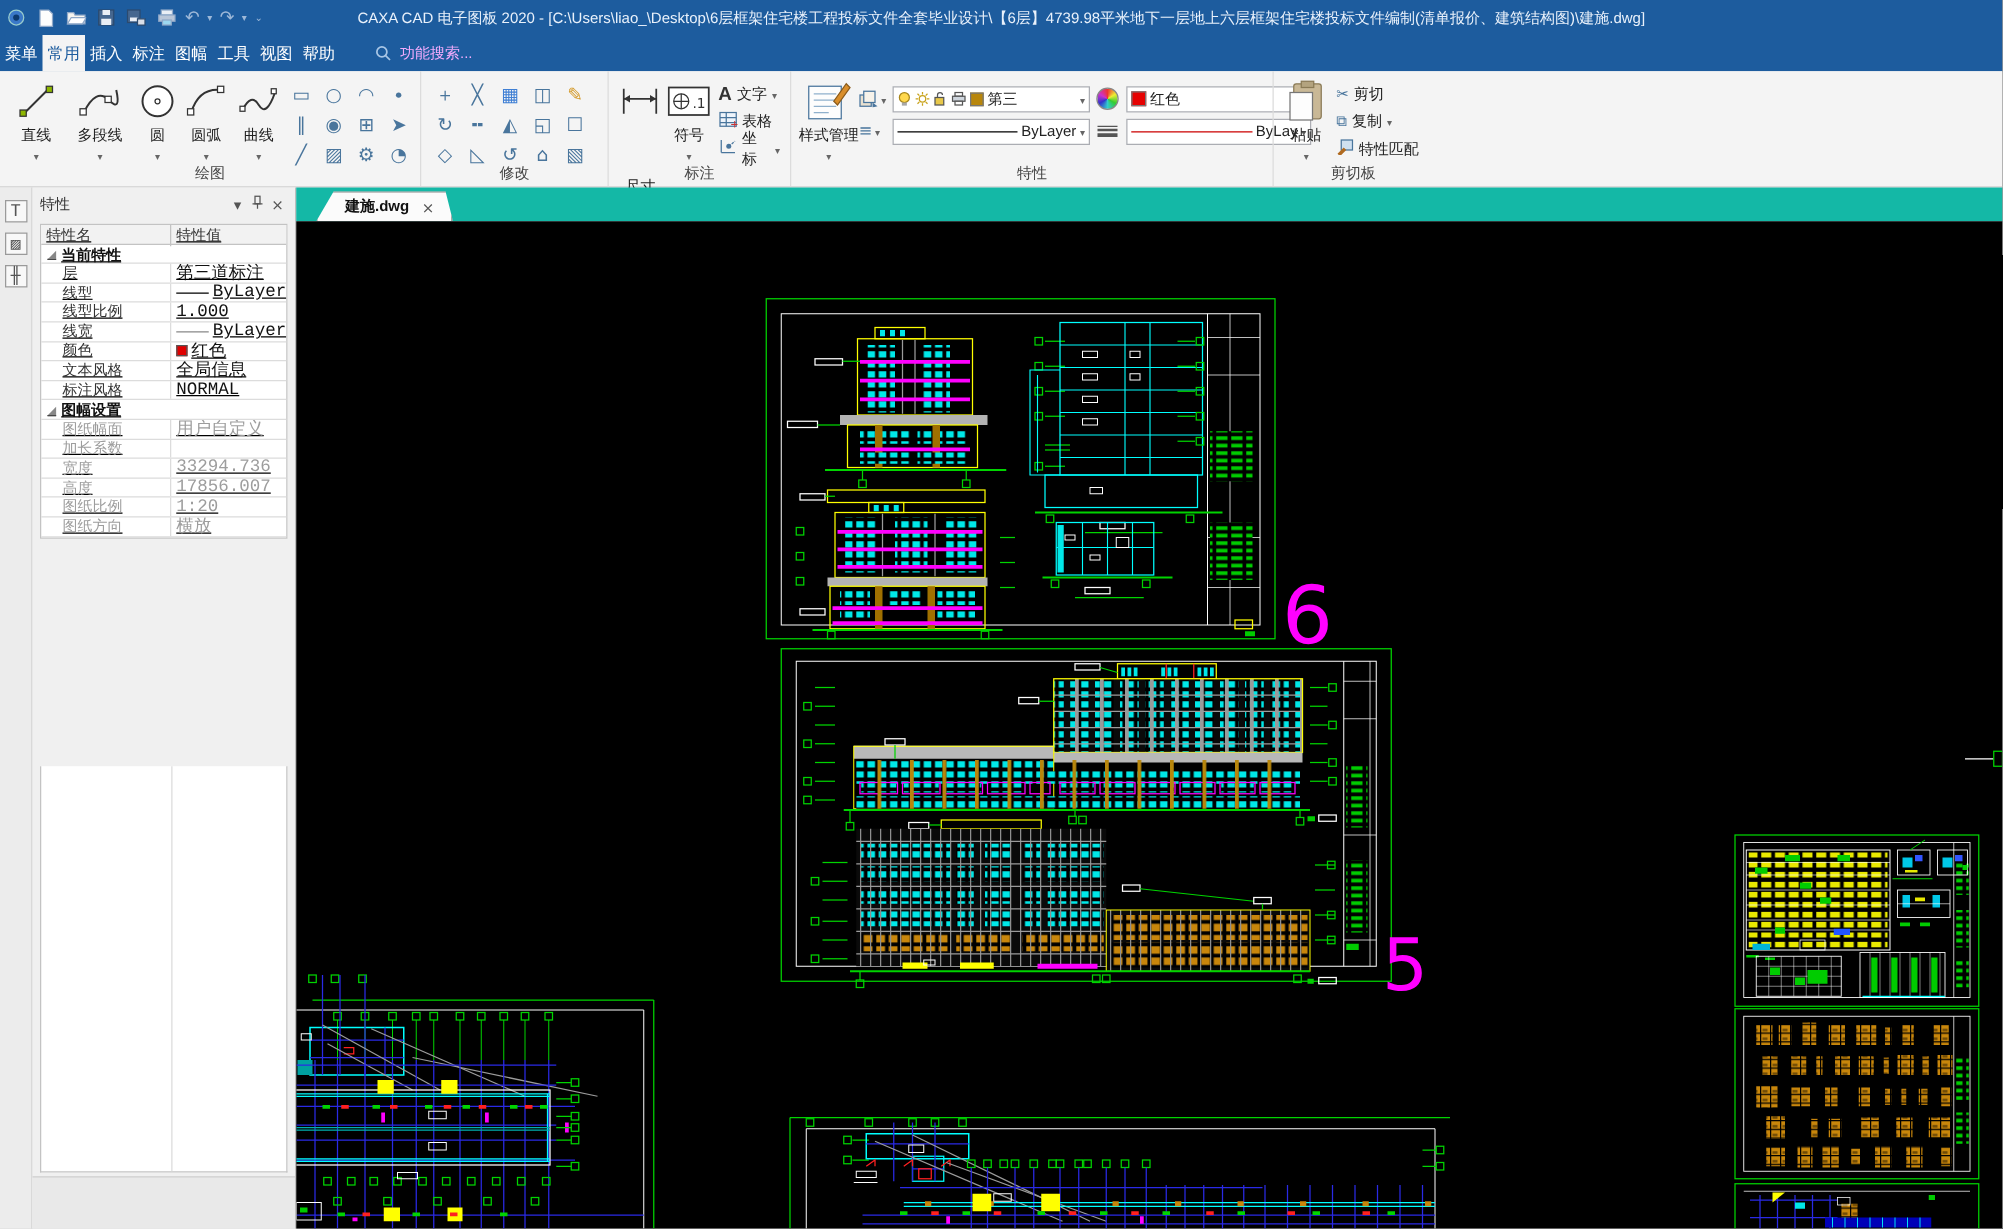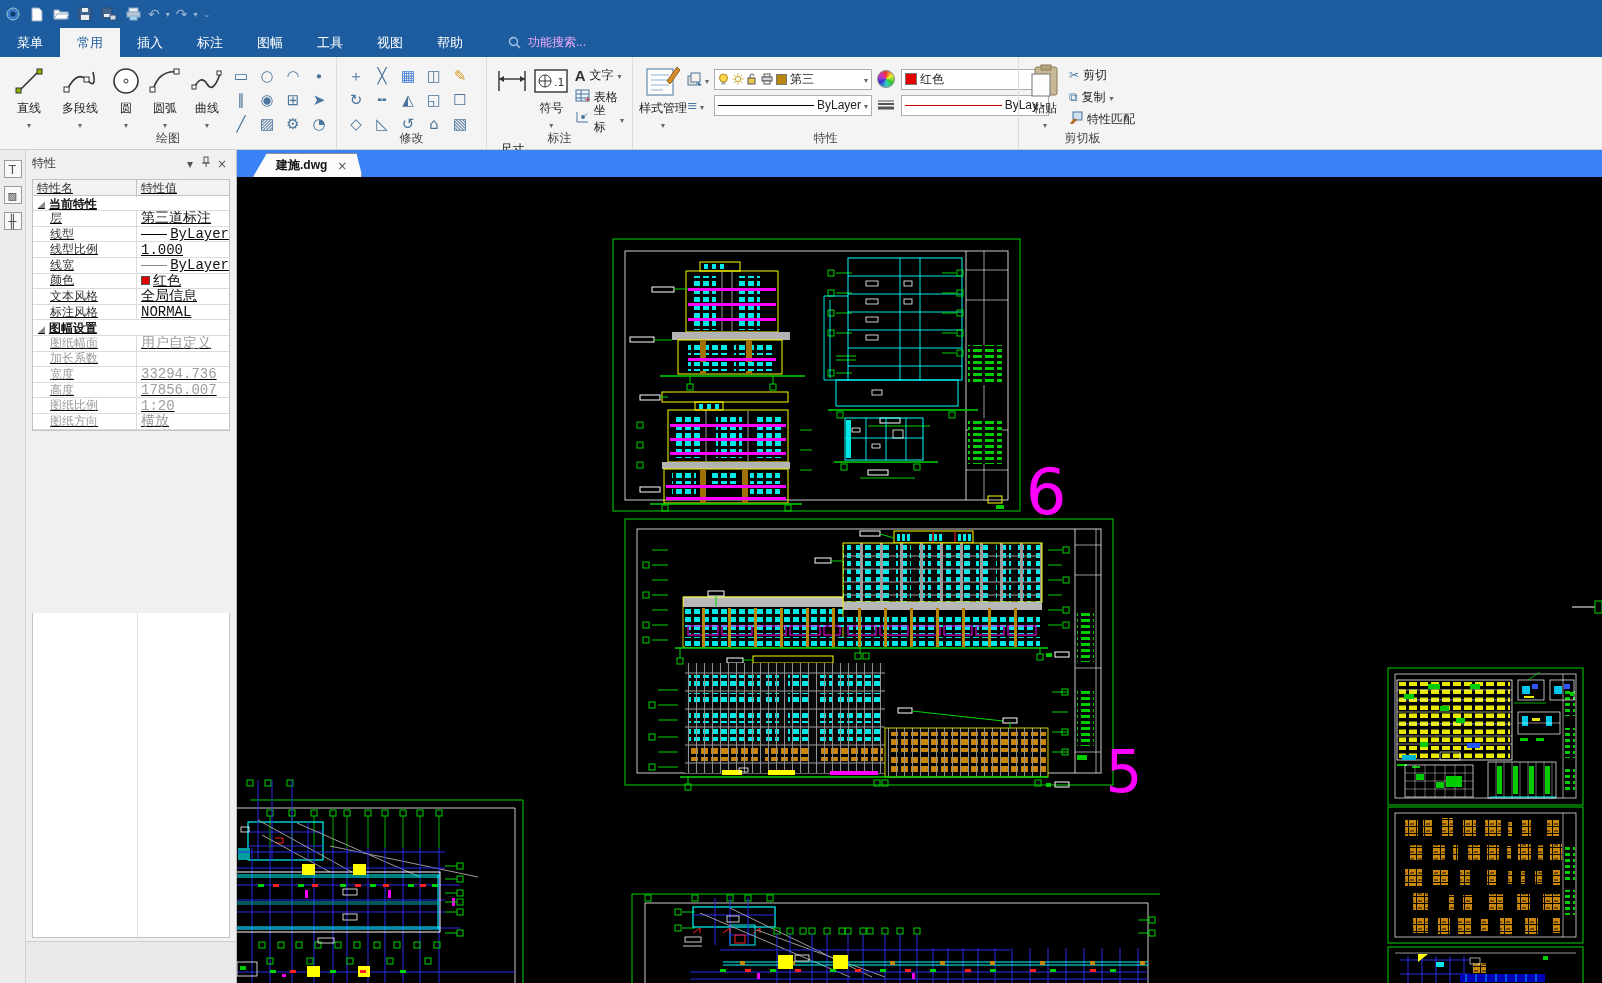--- a/index.html
+++ b/index.html
@@ -12,21 +12,21 @@
     background:#1d5c9e; display:flex; align-items:center; }
   .qat { display:flex; align-items:center; gap:6px; padding-left:4px; }
   .qat .qicon { width:18px; height:18px; display:flex; align-items:center; justify-content:center; }
   .qat .arrowglyph { color:#9db8d8; font-family:"DejaVu Sans",sans-serif; font-size:14px; line-height:1; }
   .qat .ddsmall { color:#9db8d8; font-size:8px; }
   .apptitle { position:absolute; left:0; right:0; text-align:center; color:#e9f1fb; font-size:12px; pointer-events:none; }
 
   
   .menubar { position:absolute; left:0; top:28px; width:1602px; height:29px;
     background:#1d5c9e; display:flex; align-items:stretch; }
-  .menutab { color:#ffffff; font-size:13px; padding:0 17px; display:flex; align-items:center; cursor:default; }
+  .menutab { color:#ffffff; font-size:13px; padding:0 4px; display:flex; align-items:center; cursor:default; }
   .menutab.active { background:#f4f4f4; color:#1d5c9e; }
   .searchbox { display:flex; align-items:center; gap:7px; margin-left:28px; color:#f0abfc; font-size:12px; }
 
   
   .ribbon { position:absolute; left:0; top:57px; width:1602px; height:93px;
     background:#f4f4f4; border-bottom:1px solid #cfcfcf; display:flex; }
   .rgroup { position:relative; height:100%; padding:3px 4px 16px 6px; display:flex; align-items:flex-start; }
   .rgroup + .rgroup { border-left:1px solid #dcdcdc; }
   .rlabel { position:absolute; left:0; right:0; bottom:2px; text-align:center; color:#444; font-size:12px; }
   .bigbtn { width:46px; display:flex; flex-direction:column; align-items:center; padding-top:2px; cursor:default; }
@@ -78,21 +78,21 @@
   .pp-row.disabled .pp-name, .pp-row.disabled .pp-val { color:#9d9d9d; }
   .vline { display:inline-block; width:52px; height:1px; background:#000; }
   .vline.thin { background:#888; }
   .cswatch { width:9px; height:9px; background:#e00000; border:1px solid #555; display:inline-block; }
   .pp-empty { position:absolute; left:6px; right:6px; top:463px; bottom:45px; background:#fff; border:1px solid #c3c3c3; border-top:none; }
   .pp-empty .div { position:absolute; left:104px; top:0; bottom:0; width:1px; background:#dcdcdc; }
   .pp-footer { position:absolute; left:0; right:0; bottom:0; height:42px; background:#e9e9e9; border-top:1px solid #cfcfcf; }
 
   
   .docarea { position:absolute; left:237px; top:150px; width:1365px; height:833px; }
-  .tabbar { height:27px; background:#3b82f6; display:flex; align-items:flex-end; padding-left:16px; }
+  .tabbar { height:27px; background:#14b8a6; display:flex; align-items:flex-end; padding-left:16px; }
   .doctab { position:relative; height:24px; background:#fbfbfb; border:1px solid #8a8a8a; border-bottom:none;
     display:flex; align-items:center; gap:10px; padding:0 14px 0 22px; font-weight:bold; color:#111;
     clip-path:polygon(14px 0, calc(100% - 6px) 0, 100% 100%, 0 100%); cursor:default; }
   .doctab .closex { font-weight:normal; color:#555; font-family:"DejaVu Sans",sans-serif; }
   .canvas { position:relative; width:1365px; height:806px; background:#000; overflow:hidden; }
 </style>
 </head>
 <body>
 
 <div class="page">
@@ -136,20 +136,21 @@
             <rect x="1" y="5" width="13" height="5" fill="#b9c6d8" stroke="#8fa8c8"></rect>
             <rect x="4" y="9" width="7" height="4" fill="#9cd8f0" stroke="#8fa8c8"></rect>
           </svg>
       </span>
       <span class="arrowglyph">↶</span>
         <span class="ddsmall">▾</span>
       <span class="arrowglyph">↷</span>
         <span class="ddsmall">▾</span>
       <span class="ddsmall">⌄</span>
     </div>
+    <div class="apptitle">CAXA CAD 电子图板 2020 - [C:\Users\liao_\Desktop\6层框架住宅楼工程投标文件全套毕业设计\【6层】4739.98平米地下一层地上六层框架住宅楼投标文件编制(清单报价、建筑结构图)\建施.dwg]</div>
   </div>
 
   <div class="menubar">
     <div id="menu-tabs" style="display:flex;">
         <div class="menutab">菜单</div>
         <div class="menutab active">常用</div>
         <div class="menutab">插入</div>
         <div class="menutab">标注</div>
         <div class="menutab">图幅</div>
         <div class="menutab">工具</div>

